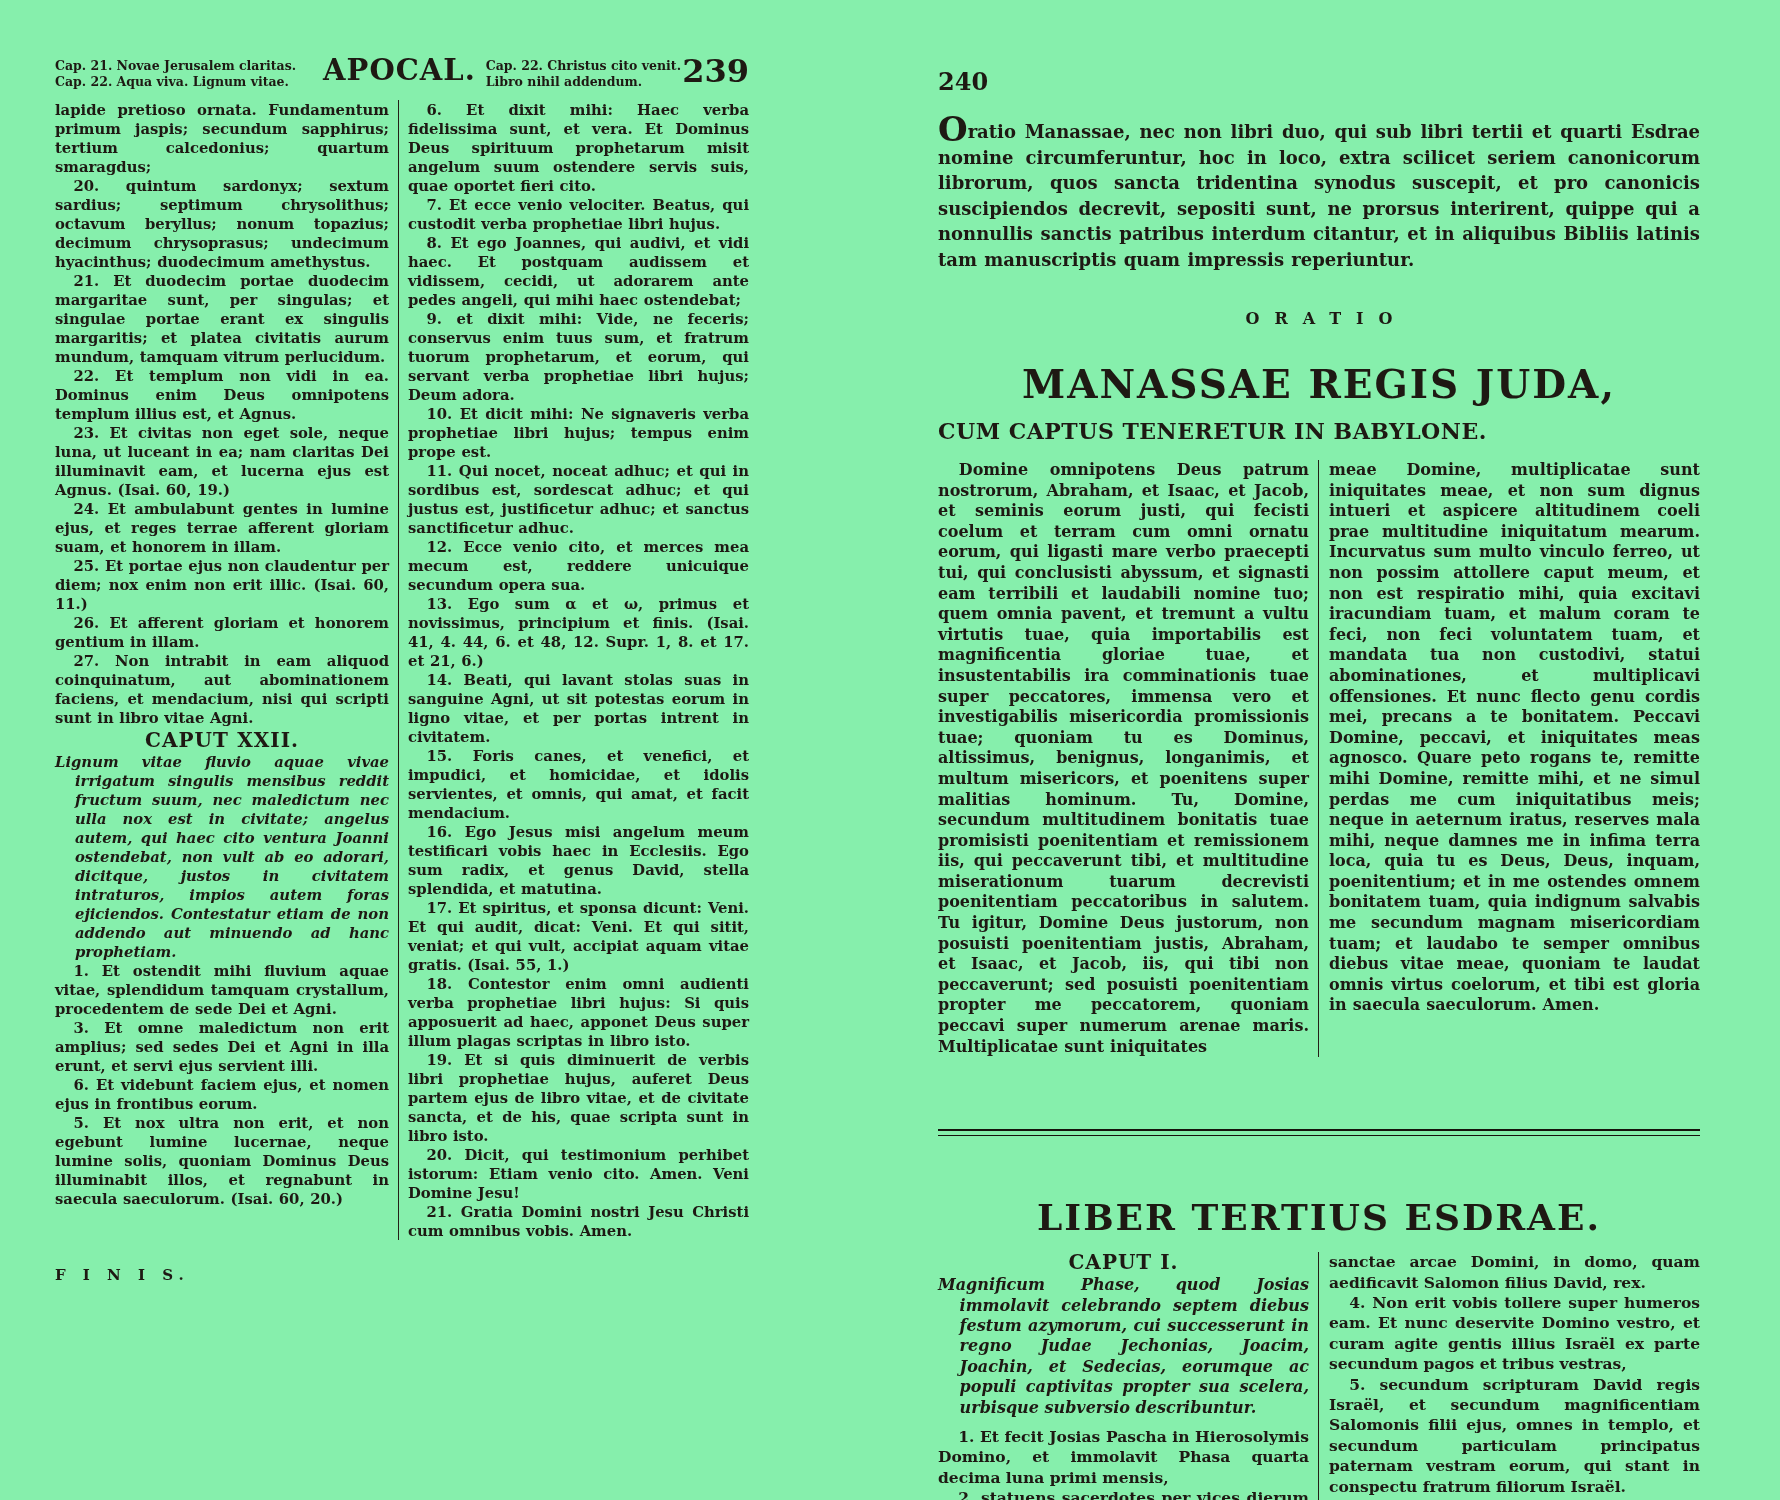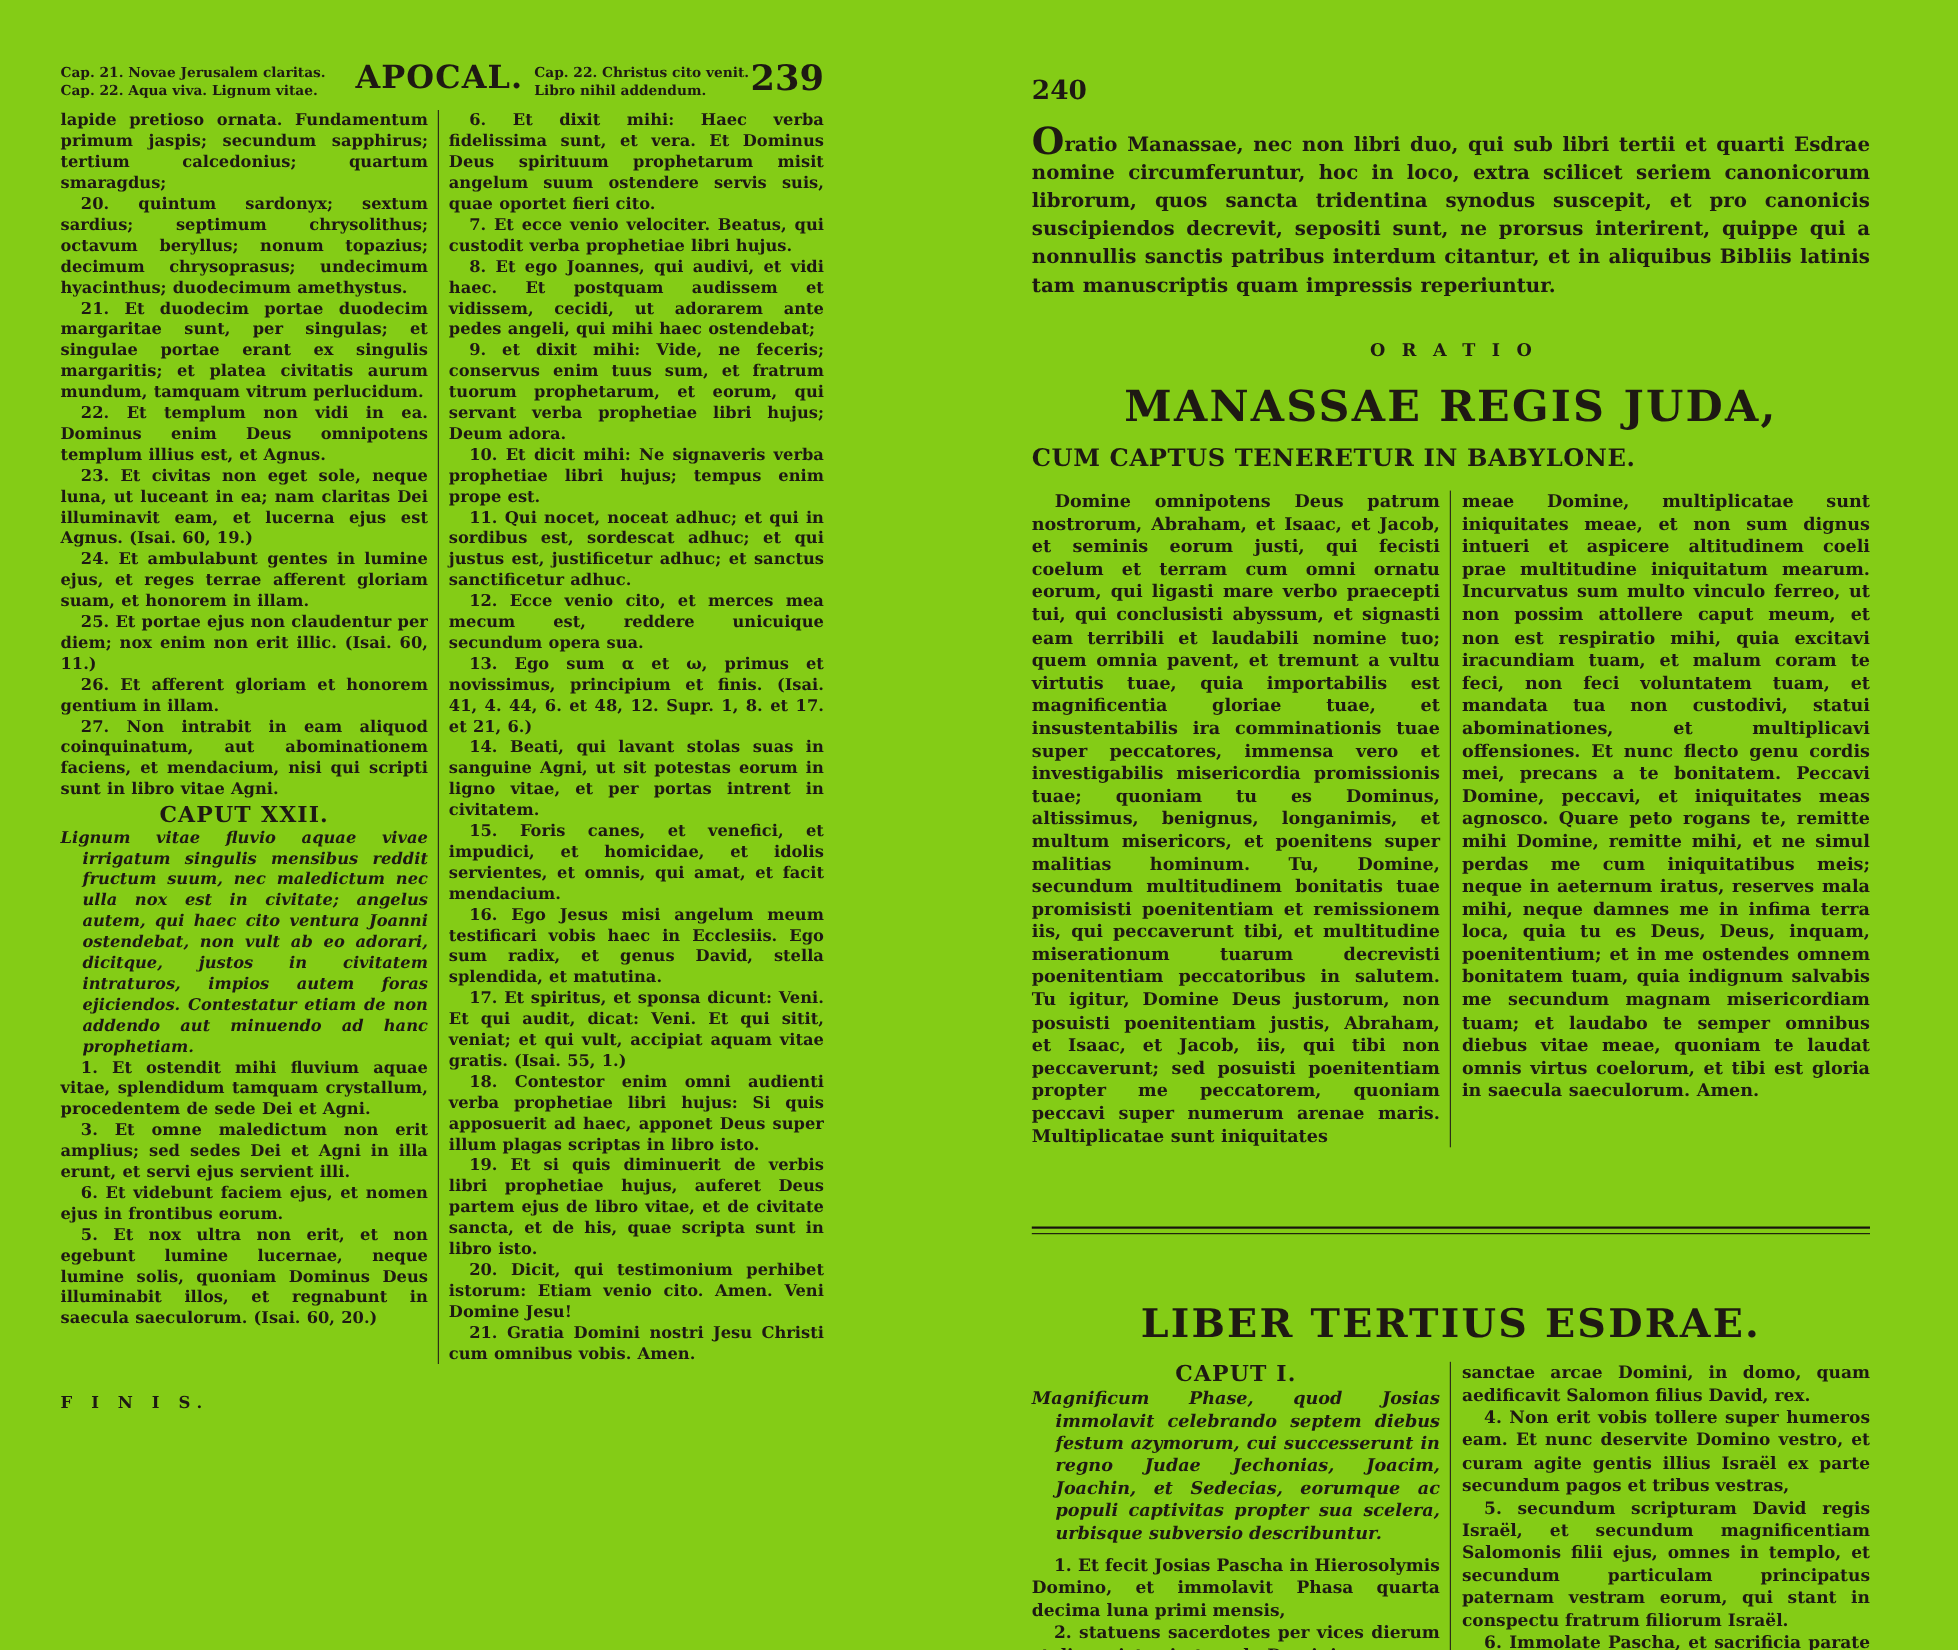--- a/index.html
+++ b/index.html
@@ -1,16 +1,16 @@
 <!DOCTYPE html>
 <html><head>
 <meta charset="utf-8">
 <style>
   html,body{margin:0;padding:0;background:#e9e7e0;}
-  .canvas{position:relative;width:1780px;height:1500px;background:#84cc16;overflow:hidden;
+  .canvas{position:relative;width:1780px;height:1500px;background:#86efac;overflow:hidden;
           font-family:"DejaVu Serif",serif;color:#1e1913;}
   
   .page{position:absolute;}
   .page-left{left:55px;top:58px;width:694px;}
   .pl-header{display:flex;align-items:flex-start;font-weight:bold;}
   .runhead{font-size:12.5px;line-height:15.5px;font-weight:bold;white-space:nowrap;}
   .runhead-left{width:292px;}
   .apocal{font-size:29px;line-height:30px;letter-spacing:1px;margin:-3px 10px 0 0;font-weight:bold;}
   .runhead-right{width:214px;}
   .pagenum{font-size:32px;line-height:26px;margin-left:auto;font-weight:bold;}
@@ -22,21 +22,21 @@
   .cont p:first-child{text-indent:0;}
   .caput{text-align:center;font-size:20px;line-height:20px;margin:3px 0 2px;letter-spacing:1px;font-weight:bold;}
   .summary{font-style:italic;padding-left:1.35em;text-indent:-1.35em !important;margin:0;text-align:justify;}
   .finis{margin-top:26px;text-align:left;font-size:15px;letter-spacing:6px;font-weight:bold;}
   
   .page-right{left:938px;top:62px;width:762px;}
   .rp-pagenum{font-size:24px;line-height:29px;font-weight:bold;margin-top:5px;}
   .intro{margin-top:23px;font-size:18px;line-height:25.5px;text-align:justify;font-weight:bold;word-spacing:1px;}
   .initial{font-size:34px;line-height:0;position:relative;top:3px;}
   .oratio-h{margin-top:33px;text-align:center;font-size:16px;line-height:28px;letter-spacing:15px;text-indent:15px;font-weight:bold;}
-  .manassae{margin-top:15px;text-align:center;font-size:39px;line-height:45px;letter-spacing:2px;font-weight:bold;}
+  .manassae{margin-top:29px;text-align:center;font-size:39px;line-height:45px;letter-spacing:2px;font-weight:bold;}
   .subtitle{margin-top:13px;font-size:22px;line-height:22px;letter-spacing:.5px;font-weight:bold;}
   .prayer-cols,.esdrae-cols{display:flex;margin-top:18px;}
   .pcol{width:377px;font-size:16px;line-height:20.6px;text-align:justify;font-weight:bold;word-spacing:.5px;}
   .pcol p{margin:0;}
   .pcol1 p{text-indent:1.3em;}
   .pcol2{border-left:1.5px solid #241f18;padding-left:10px;margin-left:9px;}
   .pcol2 p:first-child,.ecol2 p:first-child{text-indent:0;}
   .rule{margin-top:72px;height:4px;border-top:2.5px solid #16120d;border-bottom:1px solid #16120d;}
   .esdrae-title{margin-top:60px;text-align:center;font-size:36px;line-height:42px;letter-spacing:2px;font-weight:bold;}
   .esdrae-cols{margin-top:14px;}

